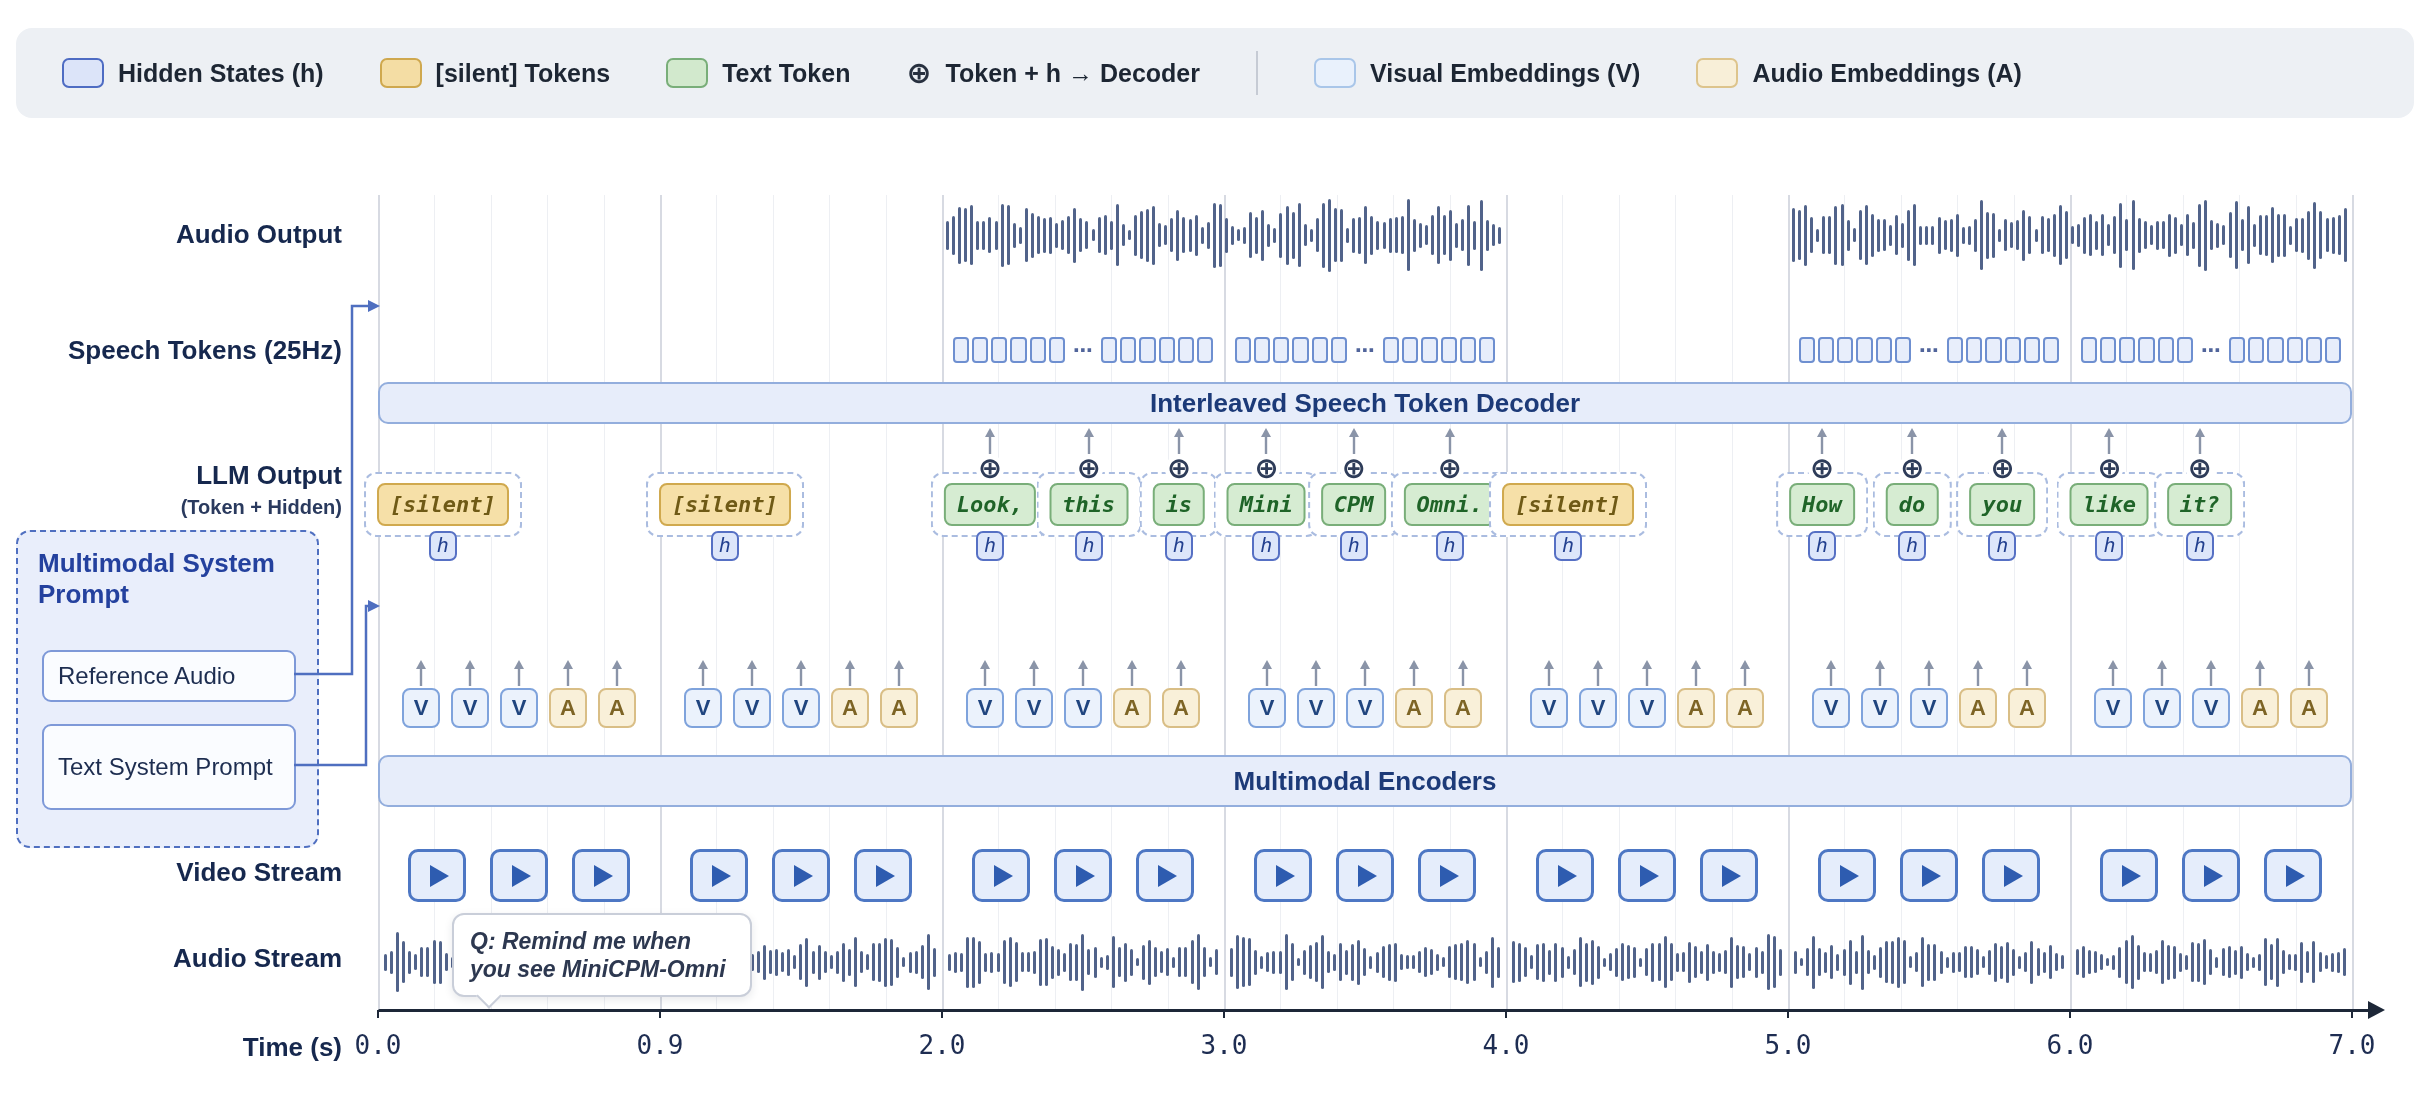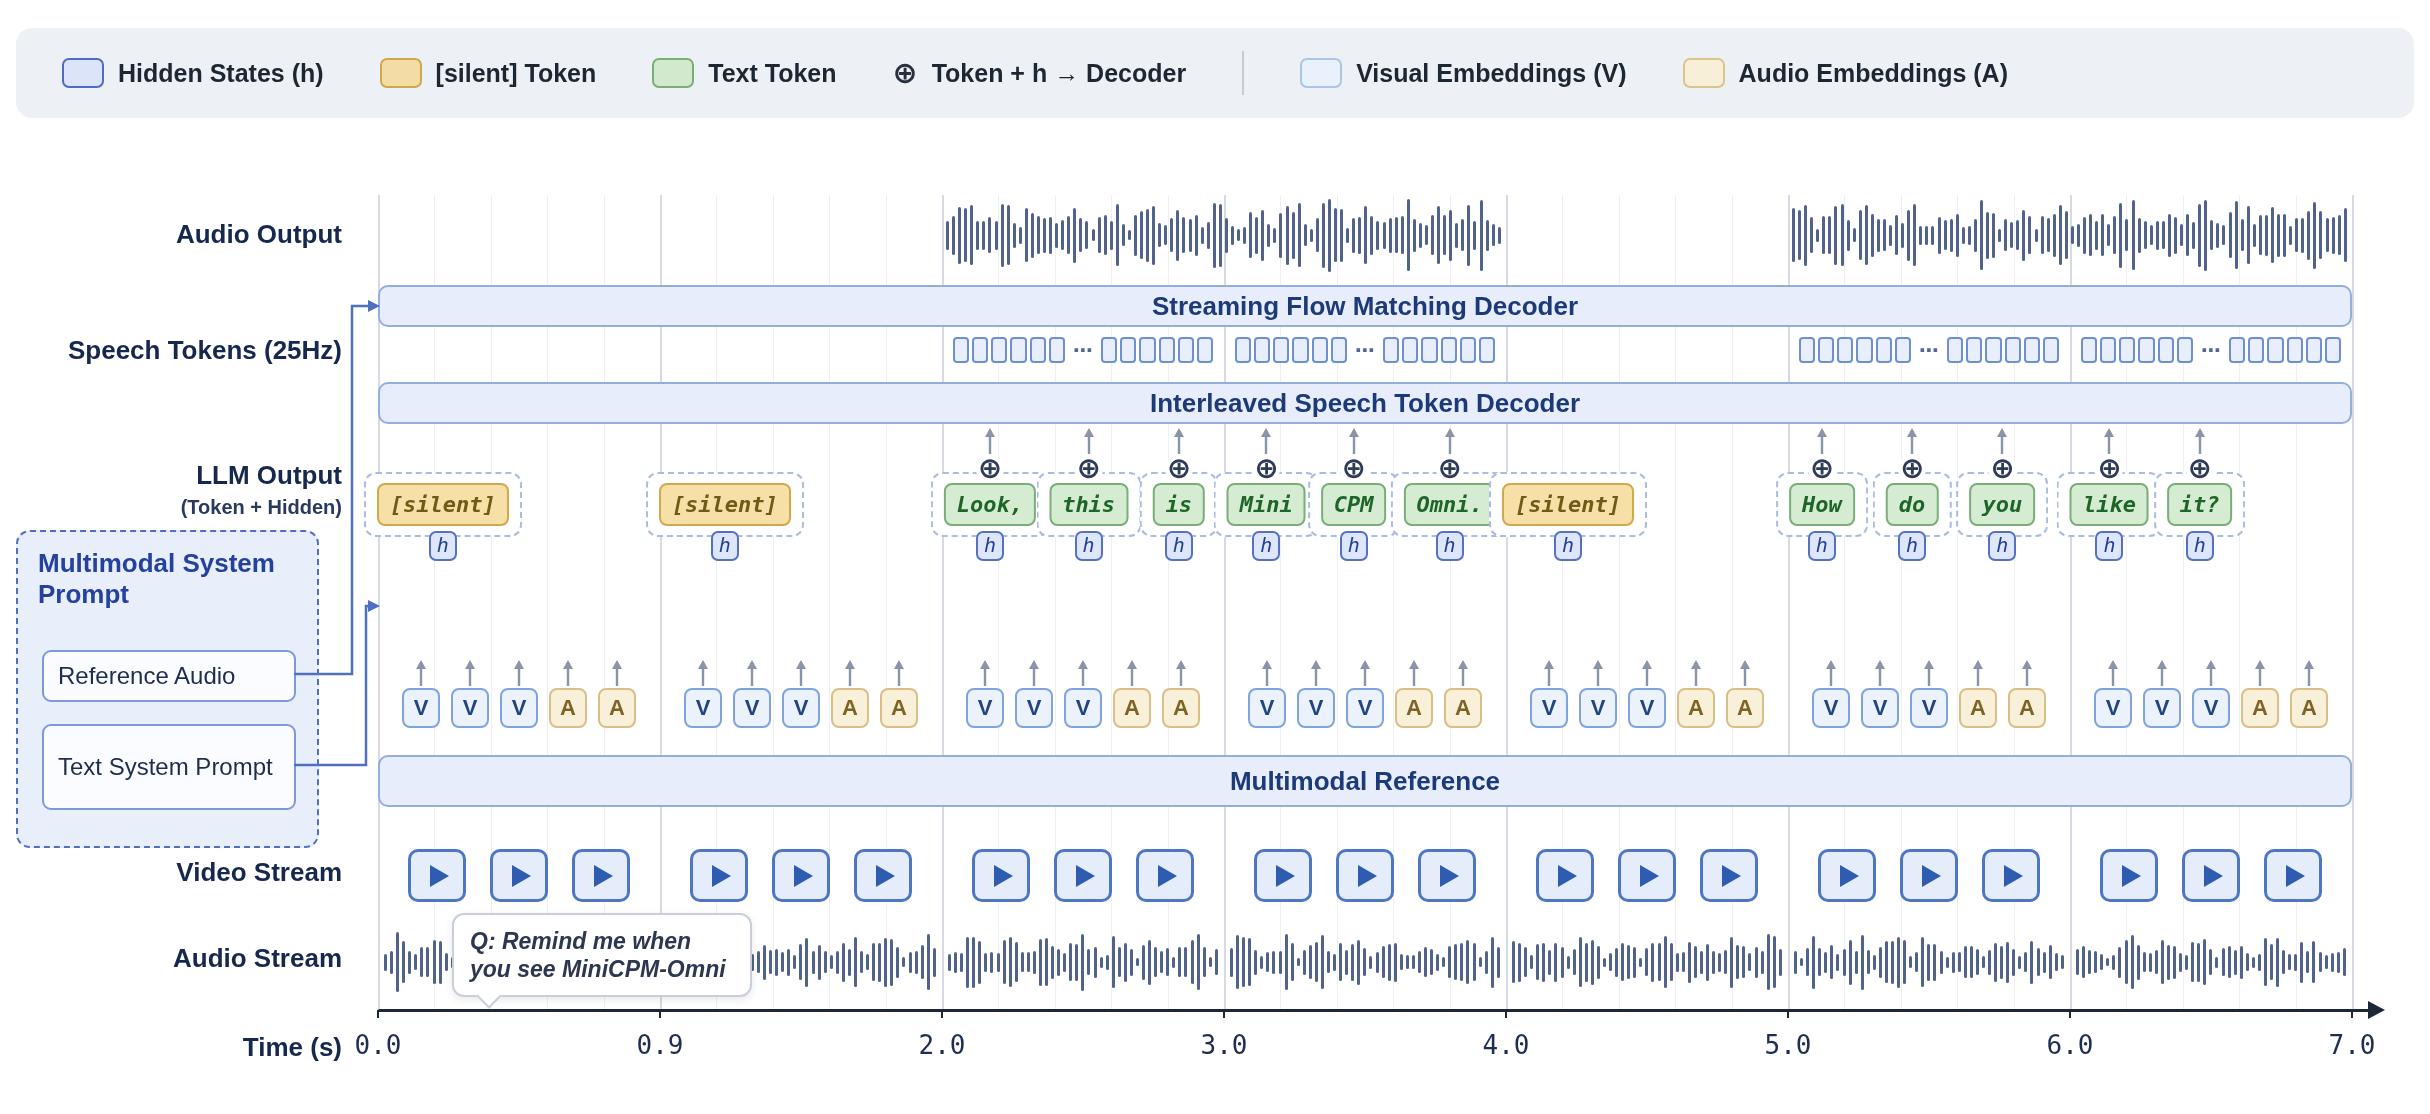--- a/index.html
+++ b/index.html
@@ -114,21 +114,21 @@
 
 <div class="canvas">
 
   <div id="legend">
       <div class="lg-item">
         <div class="lg-swatch sw-hidden"></div>
         <div class="lg-label">Hidden States (h)</div>
       </div>
       <div class="lg-item">
         <div class="lg-swatch sw-silent"></div>
-        <div class="lg-label">[silent] Token</div>
+        <div class="lg-label">[silent] Tokens</div>
       </div>
       <div class="lg-item">
         <div class="lg-swatch sw-text"></div>
         <div class="lg-label">Text Token</div>
       </div>
       <div class="lg-item">
         <div class="lg-plus">⊕</div>
         <div class="lg-label">Token + h → Decoder</div>
       </div>
       <div class="lg-divider"></div>
@@ -365,23 +365,20 @@
         <i style="height: 49px;"></i>
         <i style="height: 67px;"></i>
         <i style="height: 48px;"></i>
         <i style="height: 34px;"></i>
         <i style="height: 37px;"></i>
         <i style="height: 40px;"></i>
         <i style="height: 54px;"></i>
       </div>
     </div>
 
-  <div class="bar" id="flow-bar">
-    <span>Streaming Flow Matching Decoder</span>
-  </div>
   <div class="layer" id="speech-tokens-row">
       <div class="stg" style="left: 953px; width: 260px;">
         <div class="sqr"></div>
         <div class="sqr"></div>
         <div class="sqr"></div>
         <div class="sqr"></div>
         <div class="sqr"></div>
         <div class="sqr"></div>
         <div class="stg-dots">⋯</div>
         <div class="sqr"></div>
@@ -836,21 +833,21 @@
         <div class="emb-item">
           <div class="emb-arrow"><svg width="16" height="26">
               <line x1="8" y1="26" x2="8" y2="7" stroke="#8a94a8" stroke-width="2.4"></line>
               <polygon points="3,9 13,9 8,0" fill="#8a94a8"></polygon>
             </svg></div>
           <div class="emb-box abox">A</div>
         </div>
       </div>
     </div>
   <div class="bar" id="enc-bar">
-    <span>Multimodal Reference</span>
+    <span>Multimodal Encoders</span>
   </div>
   <div class="layer" id="video-row">
       <div class="vid-group" style="left: 378px; width: 282px;">
         <div class="vid-btn">
           <div class="play-tri"></div>
         </div>
         <div class="vid-btn">
           <div class="play-tri"></div>
         </div>
         <div class="vid-btn">

